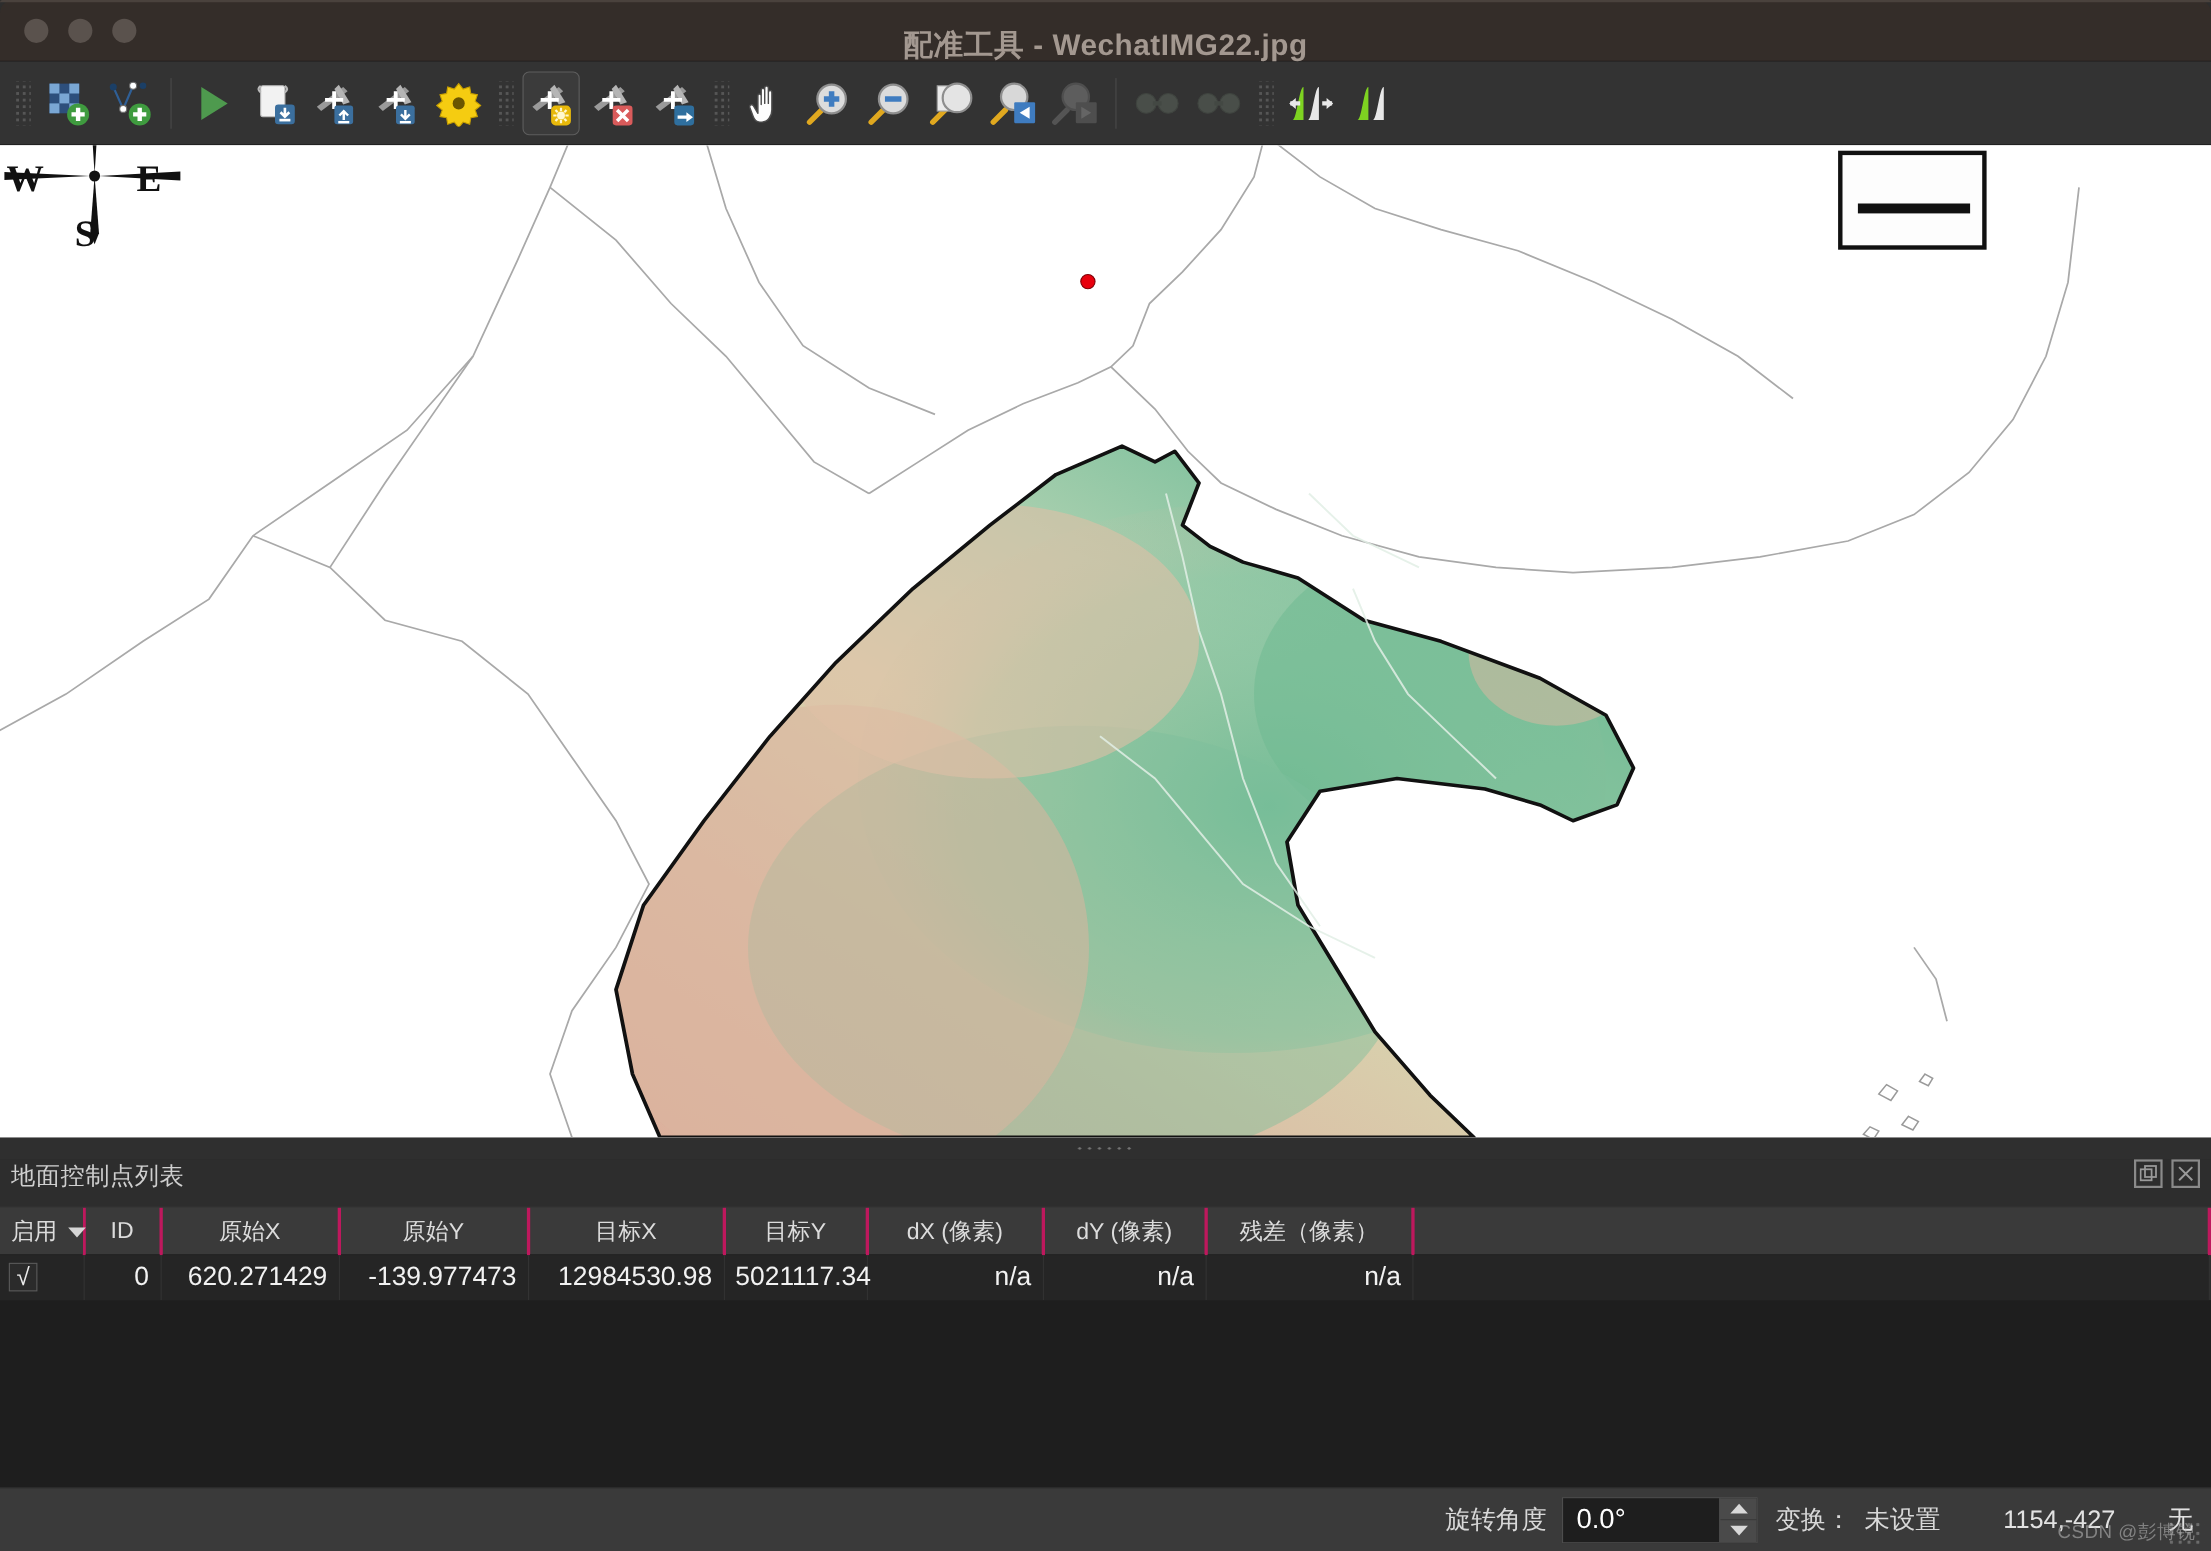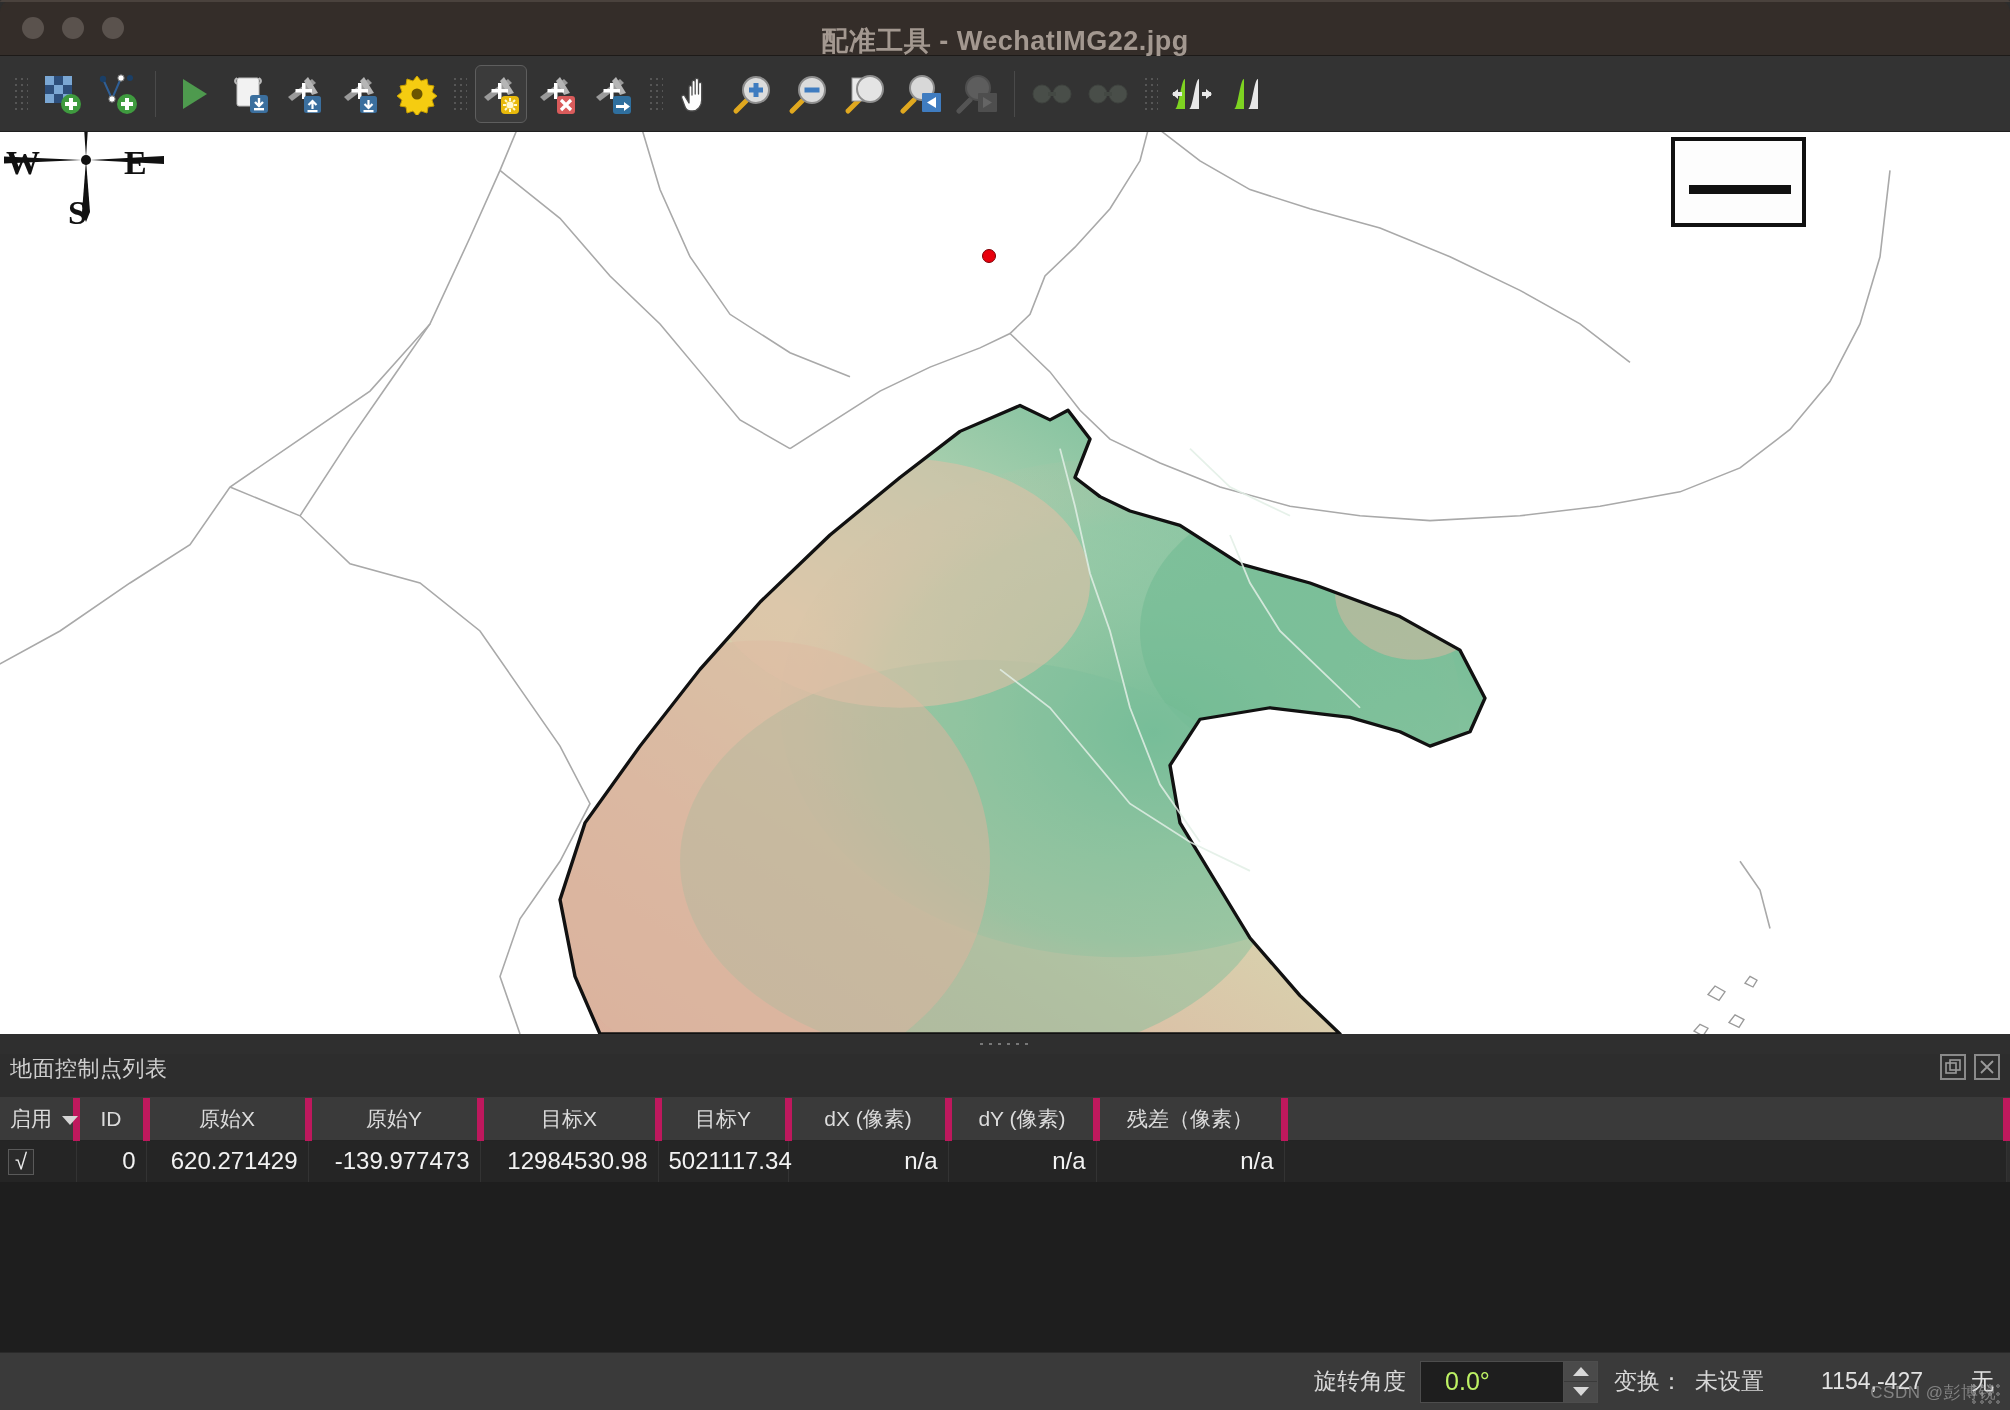--- a/index.html
+++ b/index.html
@@ -128,21 +128,21 @@
     display: flex; align-items: center; justify-content: center;
   }
   .dock-btn svg { display: block; }
 
   
   .gcp-table { width: 100%; border-collapse: collapse; table-layout: fixed; }
   .gcp-table th {
     background: #3a3a3a; color: #dcdcdc;
     font-size: 21px; font-weight: normal;
     height: 42px; padding: 0 10px;
-    border-right: 7px solid #be185d;
+    border-right: 3px solid #be185d;
     border-bottom: 1px solid #242424;
     text-align: center; white-space: nowrap;
   }
   .gcp-table th.th-enable { text-align: left; position: relative; padding-left: 10px;}
   .sort-caret {
     display: inline-block; margin-left: 10px;
     border-left: 8px solid transparent; border-right: 8px solid transparent;
     border-top: 9px solid #d5d5d5; vertical-align: middle;
   }
   .gcp-table td {
@@ -170,21 +170,21 @@
     position: relative;
   }
   .st-label { font-size: 23px; color: #d8d8d8; margin-right: 14px; }
   .spin {
     display: flex; align-items: stretch;
     width: 178px; height: 42px;
     background: #1e1e1e; border: 1px solid #4d4d4d;
   }
   .spin-val {
     flex: 1 1 auto; display: flex; align-items: center;
-    padding-left: 24px; color: #bef264; font-size: 25px;
+    padding-left: 12px; color: #ffffff; font-size: 25px;
   }
   .spin-btns {
     width: 34px; display: flex; flex-direction: column;
     border-left: 1px solid #4d4d4d; background: #4a4a4a;
   }
   .spin-up, .spin-dn {
     flex: 1 1 50%; display: flex; align-items: center; justify-content: center;
   }
   .spin-up { border-bottom: 1px solid #3a3a3a; }
   .arrow-up {

